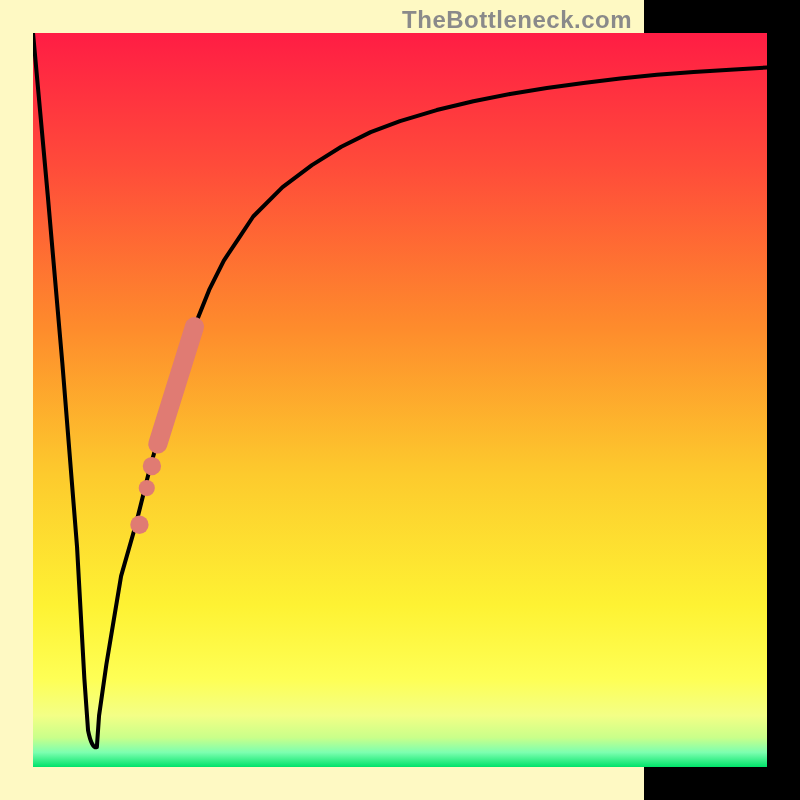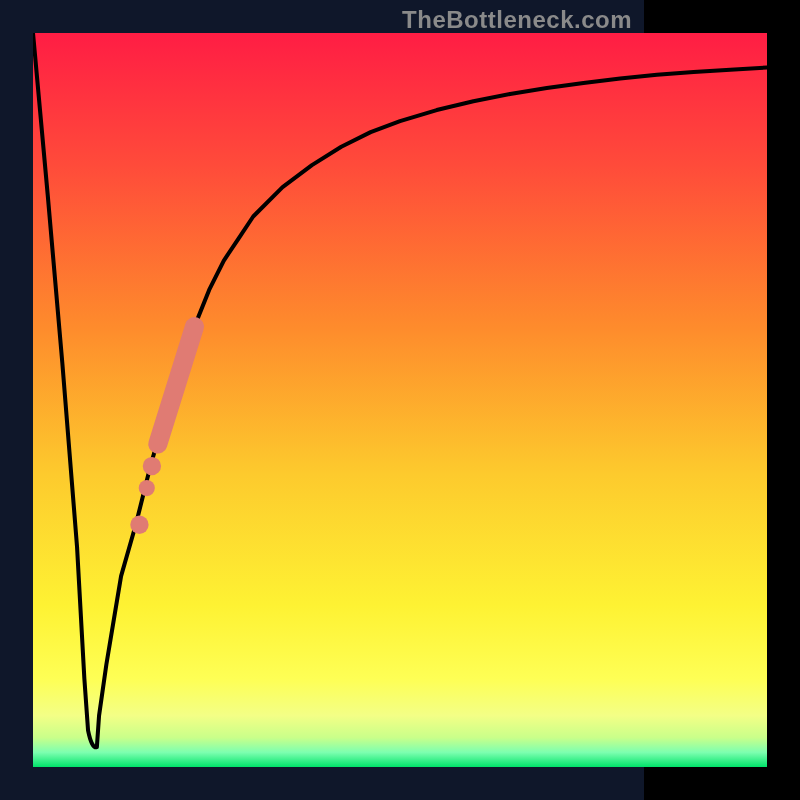--- a/index.html
+++ b/index.html
@@ -8,21 +8,21 @@
     width: 800px;
     height: 800px;
     overflow: hidden;
     background: #000;
     font-family: Arial, Helvetica, sans-serif;
   }
   .frame {
     position: relative;
     width: 644px;
     height: 800px;
-    background: #0f172a;
+    background: #fef9c3;
     text-decoration: underline;
   }
   .plot-area {
     position: absolute;
     left: 33px;
     top: 33px;
     width: 734px;
     height: 734px;
     
   }

